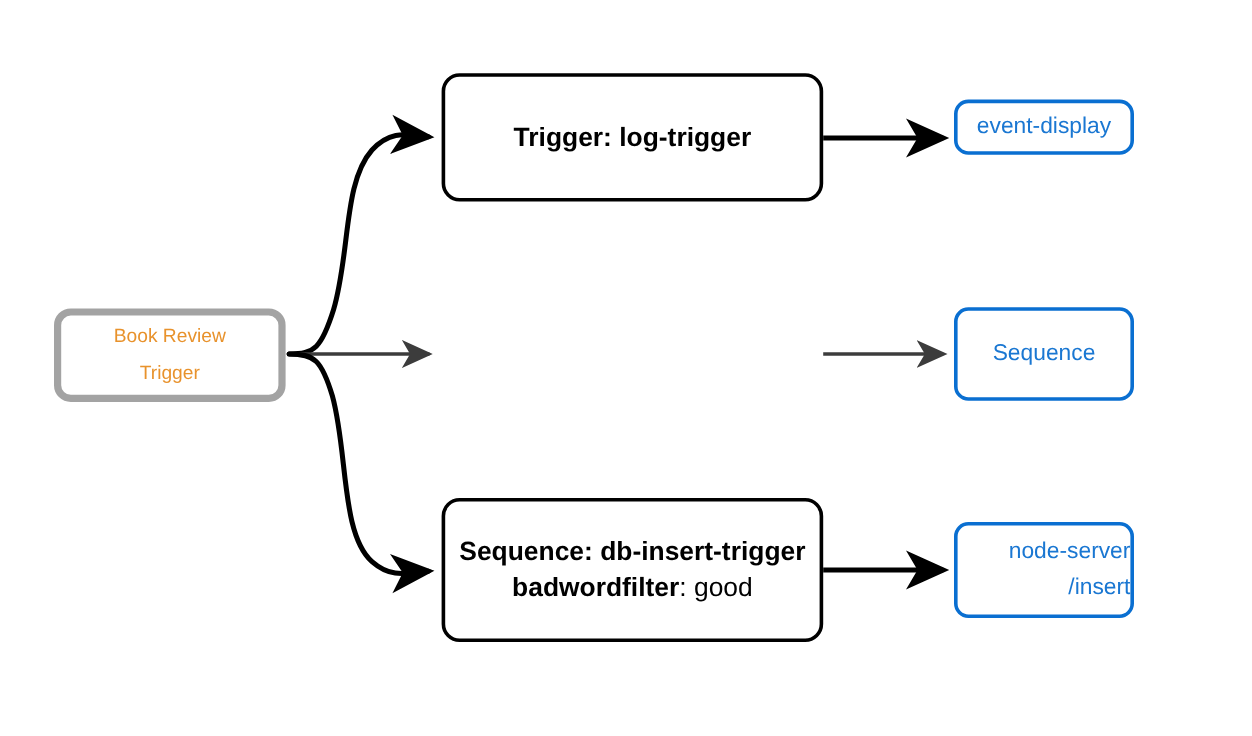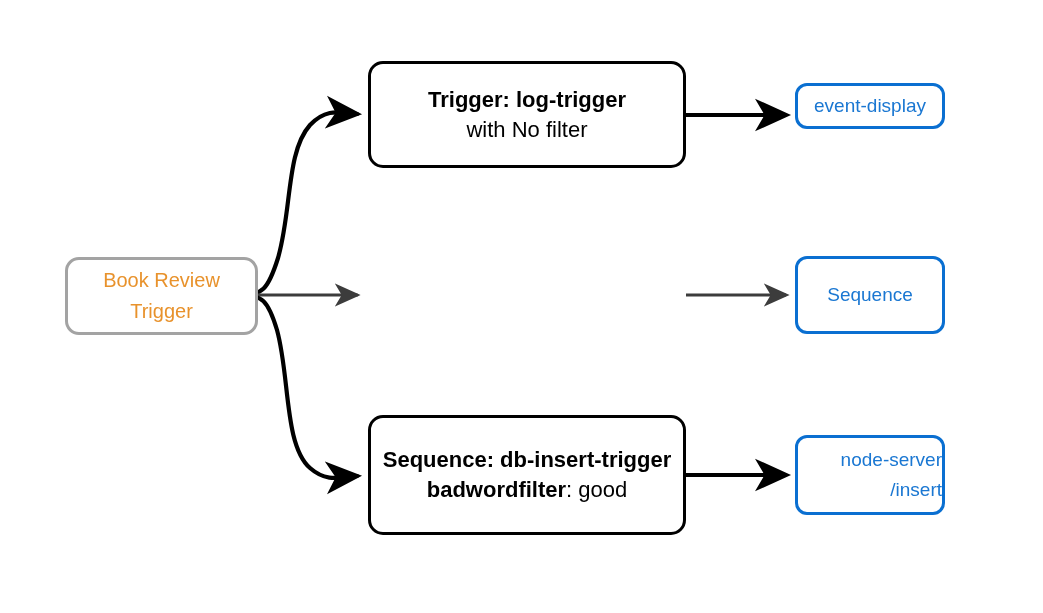--- a/index.html
+++ b/index.html
@@ -30,26 +30,25 @@
     position: absolute;
     box-sizing: border-box;
     display: flex;
     flex-direction: column;
     align-items: center;
     justify-content: center;
     text-align: center;
     background: #ffffff;
   }
   .node-broker {
-    border: 3px solid #a3a3a3;
+    border: 6px solid #a3a3a3;
     border-radius: 14px;
     color: #E8922C;
-    font-size: 20px;
+    font-size: 16px;
     line-height: 31px;
-    margin-left: 20px;
   }
   .node-trigger {
     border: 3px solid #000000;
     border-radius: 15px;
     color: #000000;
     font-size: 22px;
     line-height: 30px;
   }
   .node-target {
     border: 3px solid #0A6FD1;
@@ -93,21 +92,20 @@
     <path d="M686,475 L786,475" fill="none" stroke="#000000" stroke-width="4.2" stroke-linecap="butt" marker-end="url(#arrow-black)"></path>
   </svg>
 
   <div class="node node-broker" style="left:45px; top:257px; width:193px; height:78px;">
     <span class="ln">Book Review</span>
     <span class="ln">Trigger</span>
   </div>
 
   <div class="node node-trigger" style="left:368px; top:61px; width:318px; height:107px;">
     <span class="ln b">Trigger: log-trigger</span>
-    <span class="ln"><b class="b"></b><span class="r">with No filter</span></span>
   </div>
 
 
   <div class="node node-trigger" style="left:368px; top:415px; width:318px; height:120px;">
     <span class="ln b">Sequence: db-insert-trigger</span>
     <span class="ln"><b class="b">badwordfilter</b><span class="r">: good</span></span>
   </div>
 
   <div class="node node-target" style="left:795px; top:83px; width:150px; height:46px;">
     <span class="ln">event-display</span>

